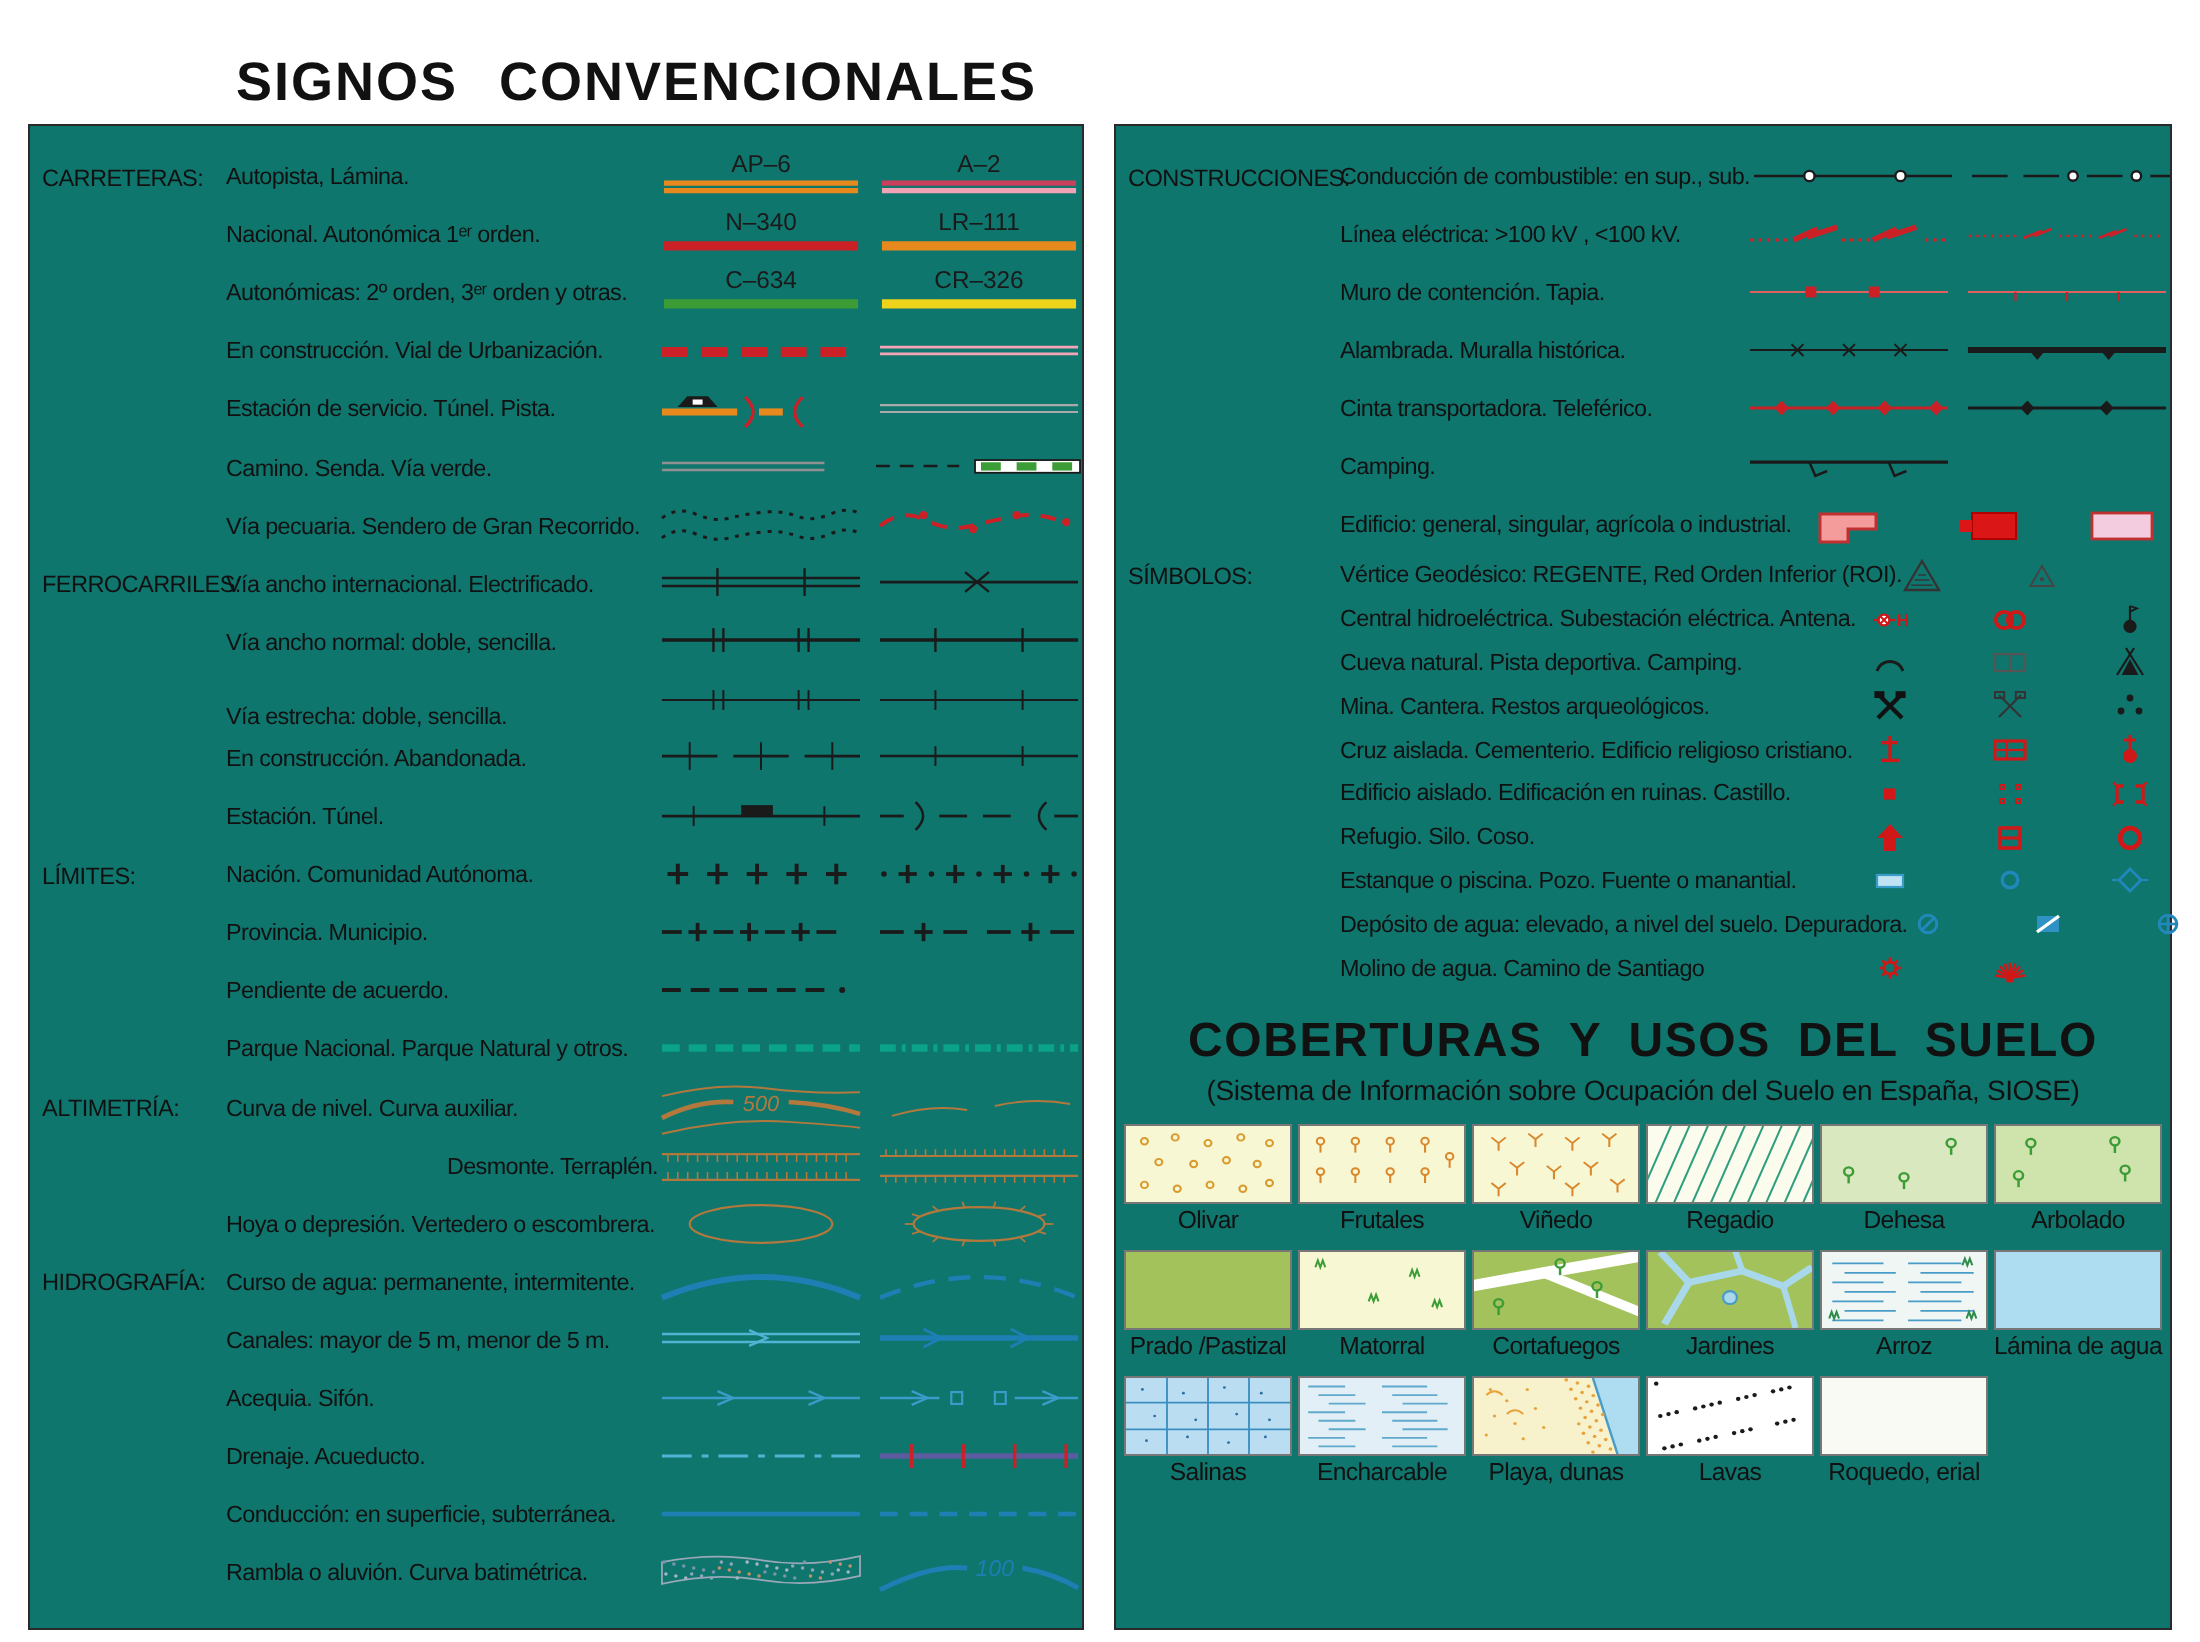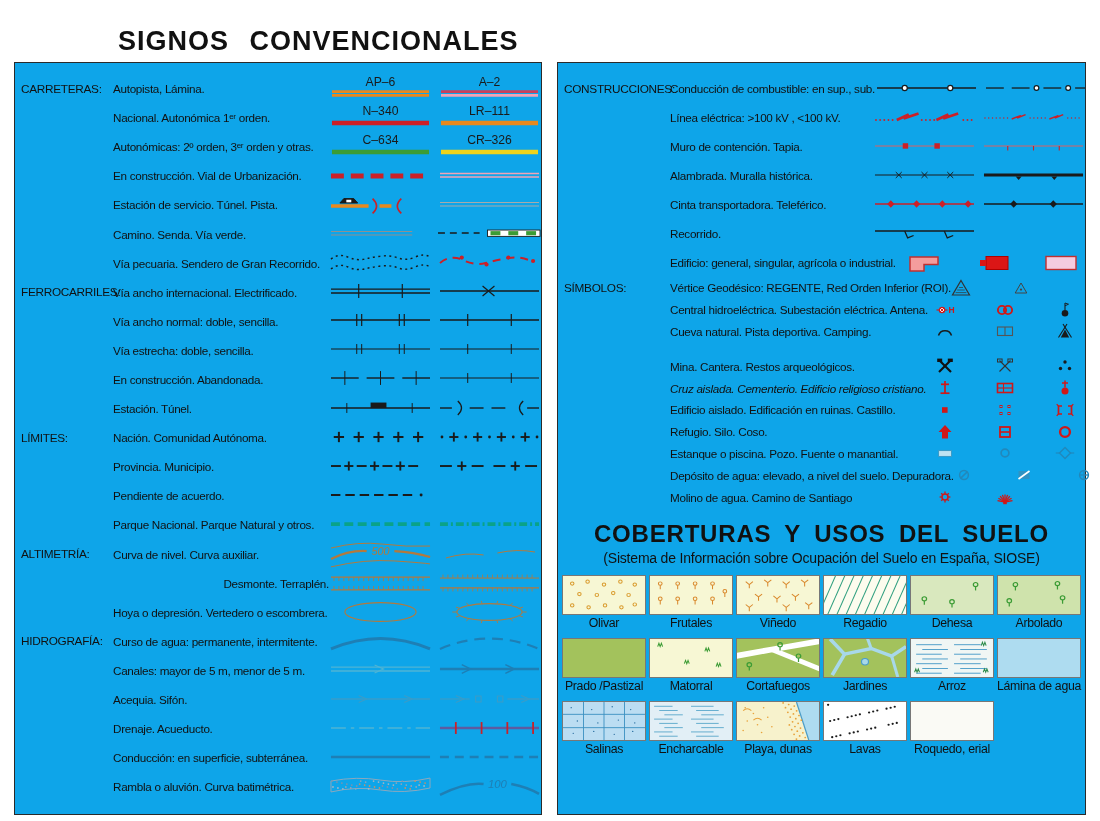--- a/index.html
+++ b/index.html
@@ -1,21 +1,21 @@
 <!DOCTYPE html>
 <html><head>
 <meta charset="utf-8">
 <style>
   html,body{margin:0;padding:0;background:#fff}
   .page{position:relative;width:1100px;height:821px;background:#fff;overflow:hidden;
         font-family:"Liberation Sans","DejaVu Sans",sans-serif;color:#111}
   .title{position:absolute;left:118px;top:8px;font-size:27px;font-weight:700;
          letter-spacing:1px;word-spacing:12px}
   .panel{position:absolute;top:62px;height:753px;border:1.6px solid #2a2a2a;
-         box-sizing:border-box;background:#0ea5e9}
+         box-sizing:border-box;background:#0f766e}
   .panel.left{left:14px;width:528px;padding-top:11px}
   .panel.right{left:557px;width:529px;padding-top:11px}
   .lrow{display:flex;align-items:center;padding-left:6px;box-sizing:border-box}
   .sec{width:92px;flex:none;font-size:11.8px;letter-spacing:-0.3px;white-space:nowrap}
   .panel.right .sec{width:106px}
   .lbl{flex:1;font-size:11.7px;letter-spacing:-0.3px;white-space:nowrap;overflow:visible}
   .symwrap{flex:none;display:flex;align-items:center}
   .symwrap.line2{width:212px;gap:6px}
   .line2 .symcell{width:103px;height:28px}
   .symwrap.pt3{width:150px;justify-content:space-between;padding-right:10px;box-sizing:border-box}
@@ -210,21 +210,21 @@
           </div>
           <div class="symcell">
             <svg viewBox="0 0 104 28" width="103" height="28">
               <line x1="2" y1="13" x2="102" y2="13" stroke="#1a1a1a" stroke-width="1.7"></line>
               <line x1="30" y1="7" x2="30" y2="19" stroke="#1a1a1a" stroke-width="1.2"></line>
               <line x1="74" y1="7" x2="74" y2="19" stroke="#1a1a1a" stroke-width="1.2"></line>
             </svg>
           </div>
         </div>
       </div>
-      <div class="lrow" style="height: 29.1px;">
+      <div class="lrow" style="height: 29.1px; align-items: flex-end;">
         <span class="sec"></span>
         <span class="lbl">Vía estrecha: doble, sencilla.</span>
         <div class="symwrap line2">
           <div class="symcell">
             <svg viewBox="0 0 104 28" width="103" height="28">
               <line x1="2" y1="13" x2="102" y2="13" stroke="#1a1a1a" stroke-width="1.1"></line>
               <line x1="28" y1="8" x2="28" y2="18" stroke="#1a1a1a" stroke-width="1"></line>
               <line x1="33" y1="8" x2="33" y2="18" stroke="#1a1a1a" stroke-width="1"></line>
               <line x1="71" y1="8" x2="71" y2="18" stroke="#1a1a1a" stroke-width="1"></line>
               <line x1="76" y1="8" x2="76" y2="18" stroke="#1a1a1a" stroke-width="1"></line>
@@ -818,21 +818,21 @@
               <svg viewBox="0 0 104 28" width="103" height="28">
                 <line x1="2" y1="13" x2="102" y2="13" stroke="#1a1a1a" stroke-width="1.6"></line>
                 <polygon points="32,9.2 35.6,13 32,16.8 28.4,13" fill="#1a1a1a" stroke="none" stroke-width="0"></polygon>
                 <polygon points="72,9.2 75.6,13 72,16.8 68.4,13" fill="#1a1a1a" stroke="none" stroke-width="0"></polygon>
               </svg>
             </div>
           </div>
         </div>
         <div class="lrow" style="height: 29px;">
           <span class="sec"></span>
-          <span class="lbl">Recorrido.</span>
+          <span class="lbl">Camping.</span>
           <div class="symwrap line2">
             <div class="symcell">
               <svg viewBox="0 0 104 28" width="103" height="28">
                 <line x1="2" y1="11" x2="102" y2="11" stroke="#1a1a1a" stroke-width="1.6"></line>
                 <path d="M32,11 l3,7 l6,-2.5" stroke="#1a1a1a" stroke-width="1.3" fill="none"></path>
                 <path d="M72,11 l3,7 l6,-2.5" stroke="#1a1a1a" stroke-width="1.3" fill="none"></path>
               </svg>
             </div>
             <div class="symcell"></div>
           </div>
@@ -925,21 +925,21 @@
             </div>
             <div class="symcell">
               <svg viewBox="0 0 20 20" width="20" height="20">
                 <line x1="3.5" y1="16.5" x2="12" y2="3" stroke="#1a1a1a" stroke-width="1.1"></line>
                 <line x1="8" y1="3" x2="16.5" y2="16.5" stroke="#1a1a1a" stroke-width="1.1"></line>
                 <polygon points="10,8.5 14.2,16.5 5.8,16.5" fill="#1a1a1a" stroke="none" stroke-width="0"></polygon>
               </svg>
             </div>
           </div>
         </div>
-        <div class="lrow" style="height: 21.8px; margin-top: 13px;">
+        <div class="lrow" style="height: 21.8px;">
           <span class="sec"></span>
           <span class="lbl">Mina. Cantera. Restos arqueológicos.</span>
           <div class="symwrap pt3">
             <div class="symcell">
               <svg viewBox="0 0 20 20" width="20" height="20">
                 <line x1="4" y1="16" x2="16" y2="4" stroke="#111" stroke-width="2.1"></line>
                 <line x1="4" y1="4" x2="16" y2="16" stroke="#111" stroke-width="2.1"></line>
                 <rect x="2.2" y="2.6" width="5" height="3.4" fill="#111" stroke="none" stroke-width="0"></rect>
                 <rect x="12.8" y="2.6" width="5" height="3.4" fill="#111" stroke="none" stroke-width="0"></rect>
               </svg>
@@ -954,21 +954,21 @@
             </div>
             <div class="symcell">
               <svg viewBox="0 0 20 20" width="20" height="20">
                 <circle cx="10" cy="6" r="1.7" fill="#1a1a1a" stroke="none" stroke-width="0"></circle>
                 <circle cx="5.5" cy="12.5" r="1.7" fill="#1a1a1a" stroke="none" stroke-width="0"></circle>
                 <circle cx="14.5" cy="12.5" r="1.7" fill="#1a1a1a" stroke="none" stroke-width="0"></circle>
               </svg>
             </div>
           </div>
         </div>
-        <div class="lrow" style="height: 21.8px; font-style: italic;">
+        <div class="lrow" style="height: 21.8px;">
           <span class="sec"></span>
           <span class="lbl">Cruz aislada. Cementerio. Edificio religioso cristiano.</span>
           <div class="symwrap pt3">
             <div class="symcell">
               <svg viewBox="0 0 20 20" width="20" height="20">
                 <line x1="10" y1="3" x2="10" y2="15.2" stroke="#D01818" stroke-width="1.7"></line>
                 <line x1="6" y1="6.3" x2="14" y2="6.3" stroke="#D01818" stroke-width="1.7"></line>
                 <line x1="5.5" y1="15.2" x2="14.5" y2="15.2" stroke="#D01818" stroke-width="1.7"></line>
               </svg>
             </div>

